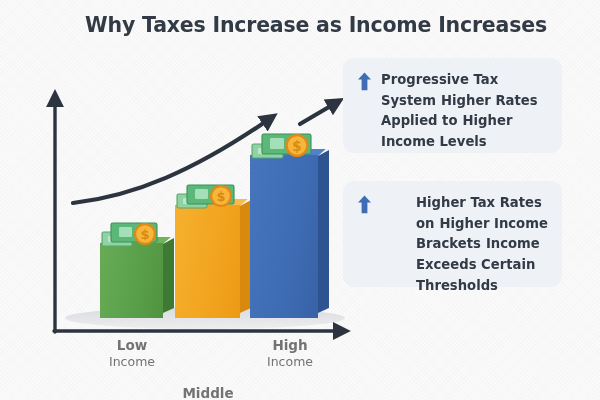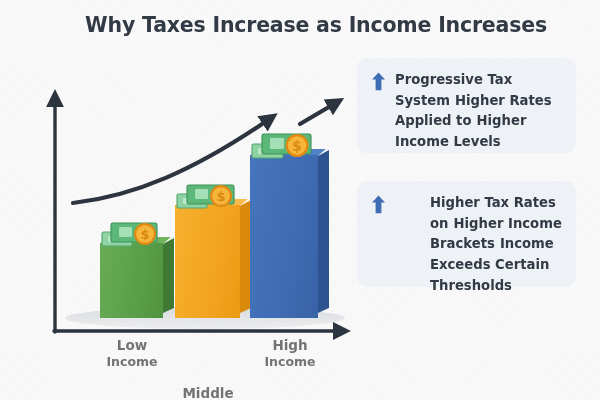--- a/index.html
+++ b/index.html
@@ -94,27 +94,27 @@
     z-index: 5;
   }
   .axis-label .l1 {
     display: block;
     font-size: 13.5px;
     font-weight: 700;
   }
   .axis-label .l2 {
     display: block;
     font-size: 12.5px;
-    font-weight: 700;
+    font-weight: 400;
   }
 
   
   .callout {
     position: absolute;
-    left: 357px;
+    left: 343px;
     width: 219px;
     background: #eef1f6;
     border-radius: 11px;
     box-sizing: border-box;
     padding: 11px 12px 11px 14px;
     display: flex;
     gap: 9px;
     align-items: flex-start;
     z-index: 6;
   }

